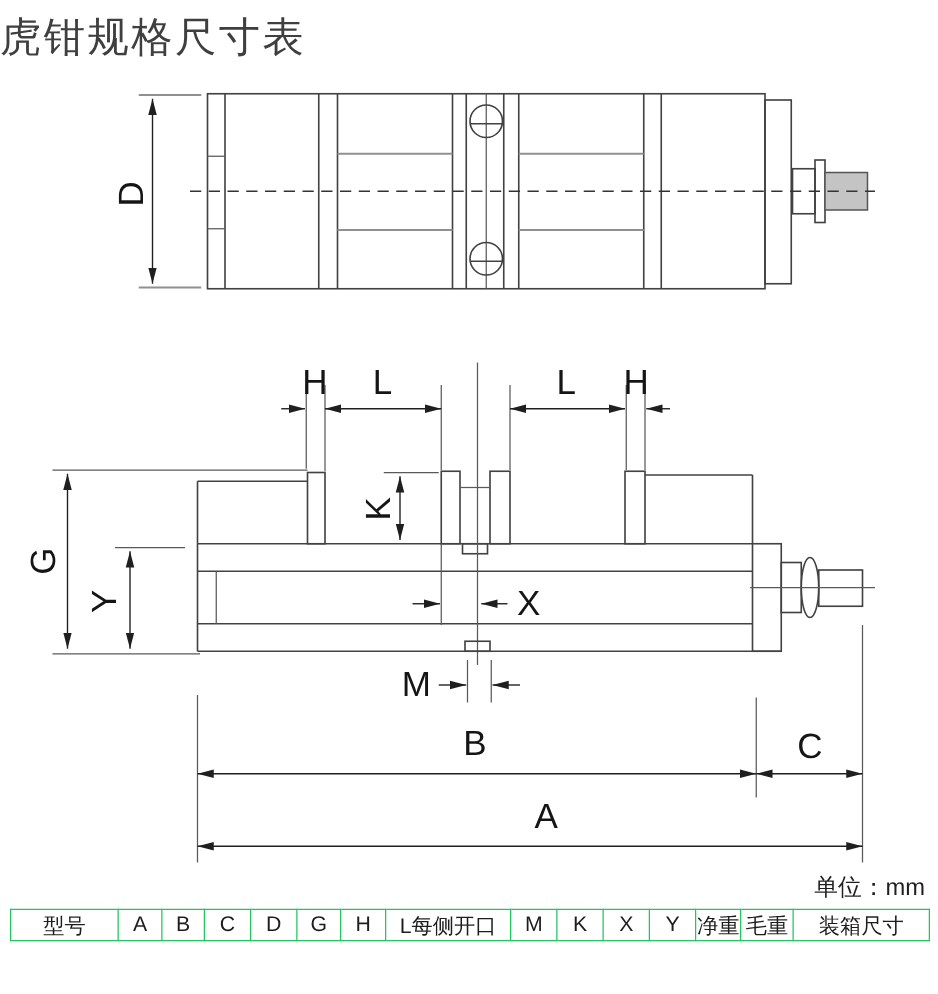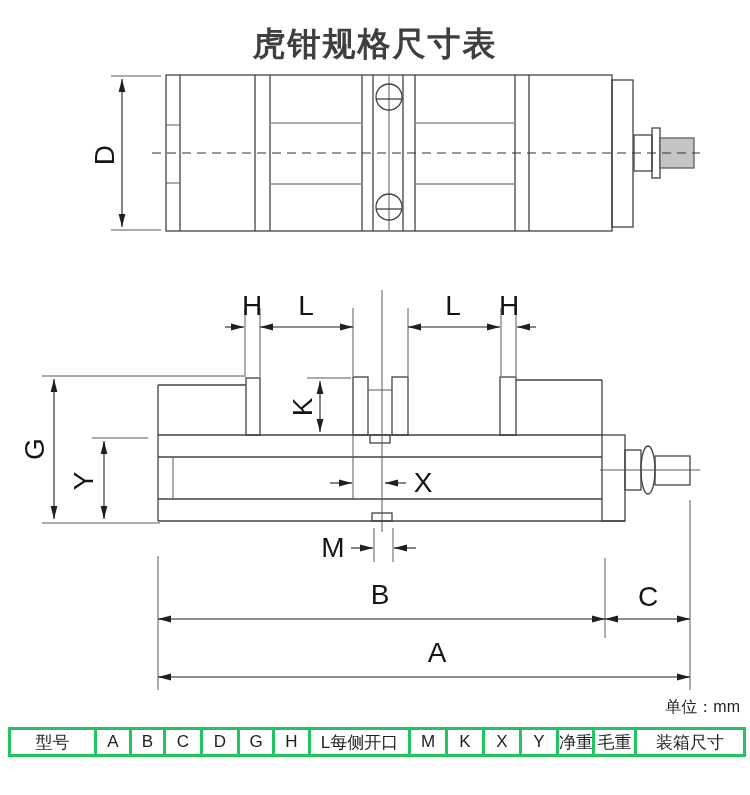--- a/index.html
+++ b/index.html
@@ -2,35 +2,35 @@
 <html><head>
 <meta charset="utf-8">
 <style>
   html,body { margin:0; padding:0; background:#ffffff; }
   .stage {
     position:relative; width:750px; height:795px; background:#fff;
     font-family:"Liberation Sans", sans-serif; overflow:hidden;
   }
   .title {
     position:absolute; top:8px; left:0; width:100%;
-    text-align:center; font-size:33px; letter-spacing:2px;
-    font-weight:700; color:#3f3f3f;margin-top:14px;
+    font-size:33px; letter-spacing:2px;
+    font-weight:400; color:#3f3f3f;
   }
   svg.drawing { position:absolute; left:0; top:0; }
   .unit-note {
     position:absolute; top:697px; right:10px;
-    font-size:16px; color:#1f1f1f;
+    font-size:19px; color:#1f1f1f;
   }
   table.spec {
     position:absolute; left:8px; top:727px; width:735px;
     border-collapse:collapse; table-layout:fixed;
     font-size:17px; color:#1d1d1d;
   }
   table.spec td {
-    border:3px solid #22c55e; text-align:center; vertical-align:middle;
+    border:1px solid #22c55e; text-align:center; vertical-align:middle;
     padding:0; height:24px; font-weight:normal; white-space:nowrap; overflow:hidden;
   }
   
   .ln   { stroke:#424242; stroke-width:1.3; fill:none; }
   .thin { stroke:#5a5a5a; stroke-width:1;   fill:none; }
   .gray { stroke:#909090; stroke-width:1.6; fill:none; }
   .dim  { stroke:#1f1f1f; stroke-width:1.1; fill:none; }
   .dash { stroke:#333333; stroke-width:1.1; fill:none; stroke-dasharray:9 6; }
   .lbl  { font-family:"Liberation Sans", sans-serif; font-size:28px; fill:#151515; }
 </style>

